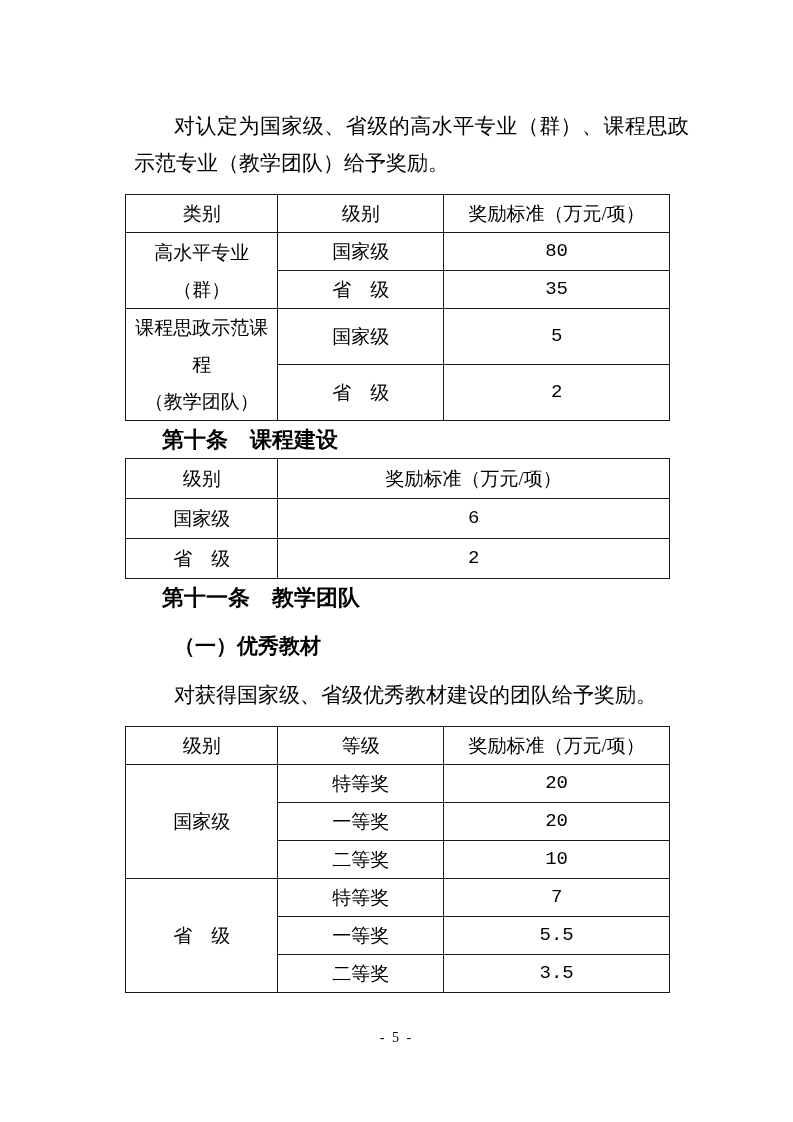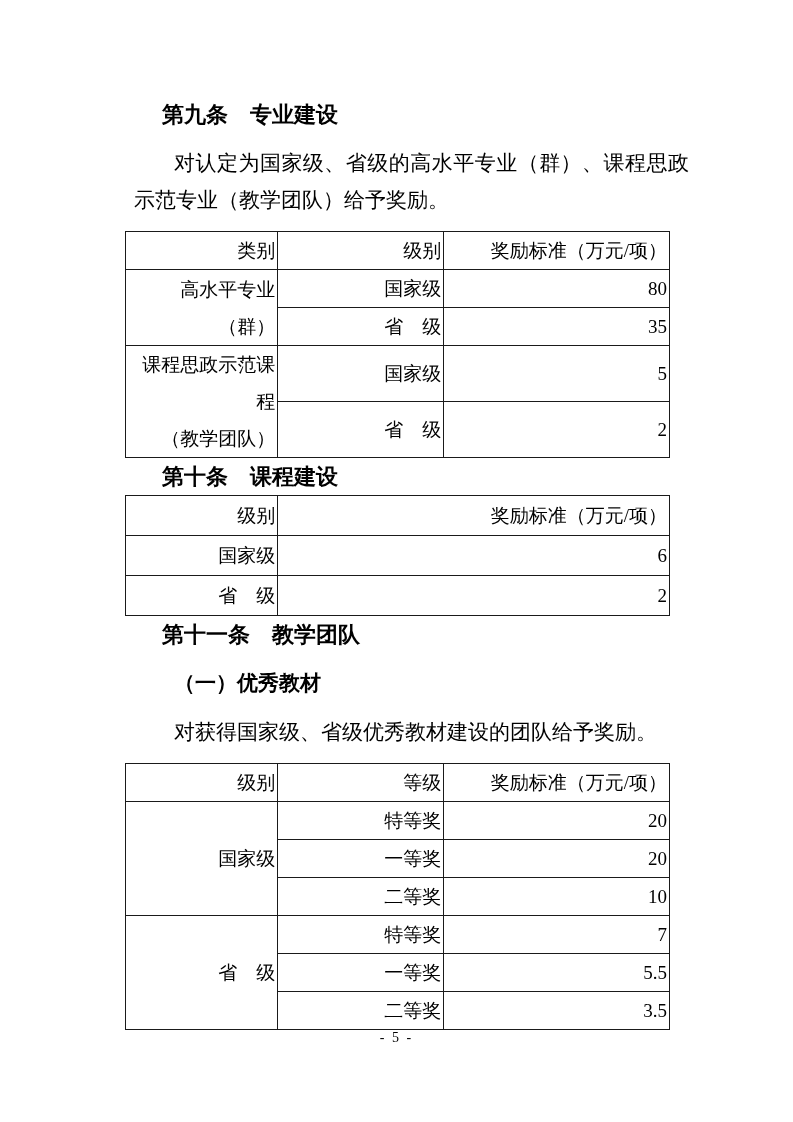--- a/index.html
+++ b/index.html
@@ -40,52 +40,51 @@
   }
   table.doc-table {
     border-collapse: collapse;
     table-layout: fixed;
     width: 545px;
     margin-left: 3px;
     border: 1.5px solid #1a1a1a;
   }
   table.doc-table td, table.doc-table th {
     border: 1px solid #1a1a1a;
-    text-align: right;
+    text-align: center;
     vertical-align: middle;
     font-weight: normal;
     font-size: 19px;
     line-height: 37px;
     padding: 0 2px;
     overflow: hidden;
   }
   .t1 td, .t1 th { height: 36px; }
   .t2 td, .t2 th { height: 40px; }
   .t3 td, .t3 th { height: 35px; }
   .col-cat  { width: 28%; }
   .col-lvl  { width: 30.5%; }
   .col-amt  { width: 41.5%; }
   .col-lvl2 { width: 28%; }
-  .num { font-size: 20px; font-family: Liberation Serif, serif; }
+  .num { font-size: 20px; font-family: Liberation Mono, monospace; }
   .cat-line { display: block; line-height: 37px; }
   .footer {
     position: absolute;
     left: 0; top: 1030px;
     width: 793px;
     text-align: center;
     font-size: 14px;
     letter-spacing: 2px;
   }
 </style>
 </head>
 <body>
 
 <div class="page">
 
-  <h2 class="heading">第九条　专业建设</h2>
   <p class="para">对认定为国家级、省级的高水平专业（群）、课程思政示范专业（教学团队）给予奖励。</p>
 
   <table class="doc-table t1">
     <colgroup>
         <col class="col-cat">
         <col class="col-lvl">
         <col class="col-amt">
       </colgroup>
     <tbody>
       <tr>

